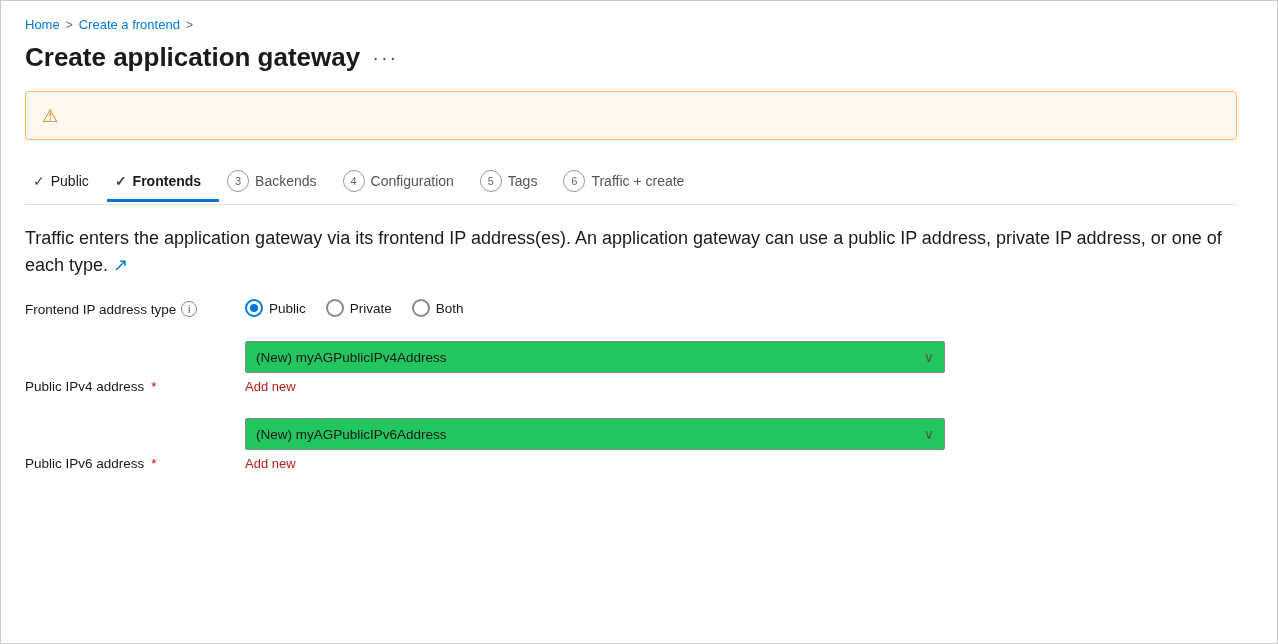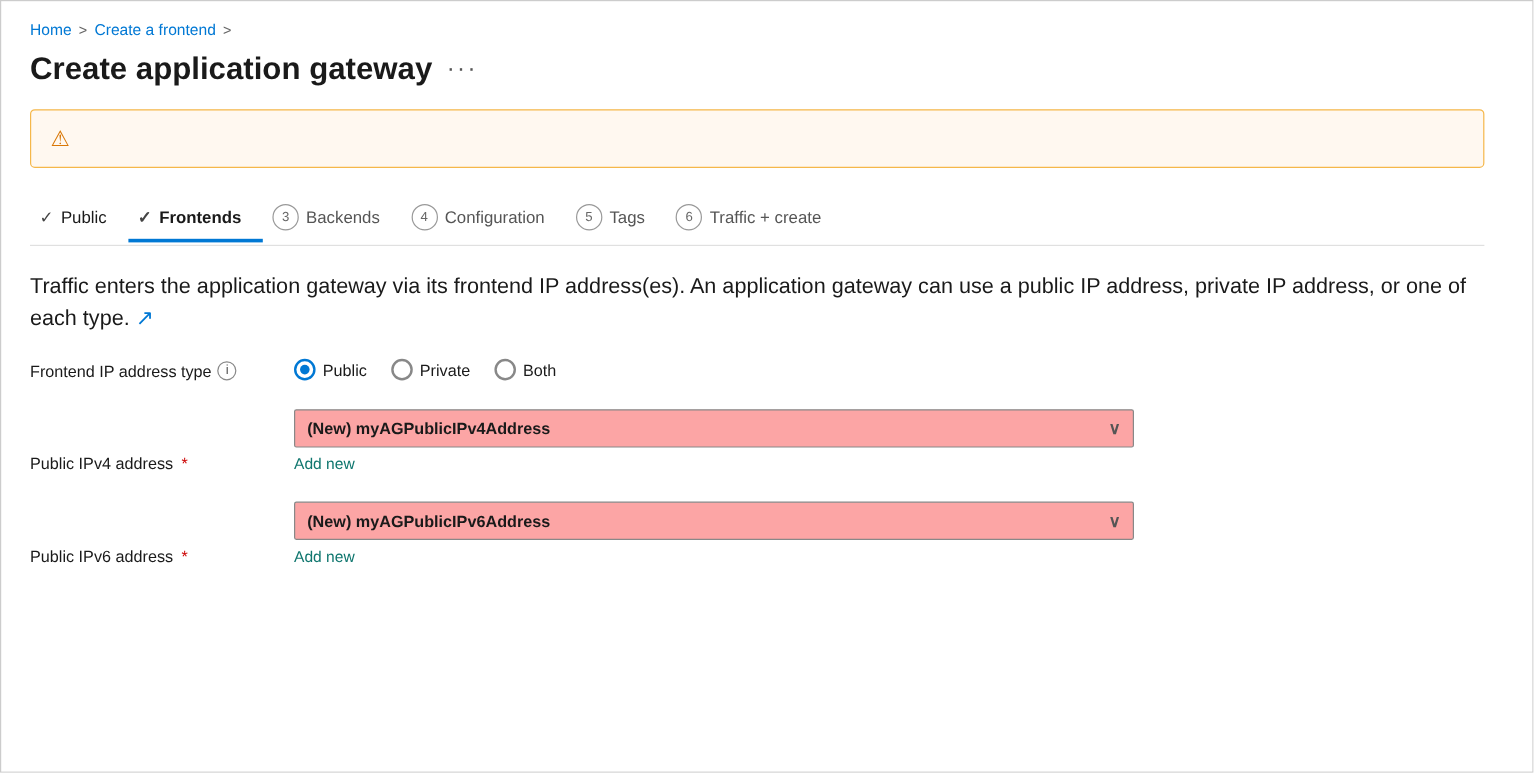--- a/index.html
+++ b/index.html
@@ -181,27 +181,26 @@
     }
     .dropdown-field {
       display: flex;
       align-items: center;
       justify-content: space-between;
       border: 1px solid #888;
       border-radius: 2px;
       padding: 7px 10px;
       font-size: 13.5px;
       cursor: pointer;
-      background: #fca5a5;
+      background: #22c55e;
       max-width: 700px;
-      font-weight: bold;
     }
     .dropdown-chevron { font-size: 14px; color: #555; }
     .add-new-link {
-      color: #0f766e;
+      color: #b91c1c;
       font-size: 13px;
       cursor: pointer;
       text-decoration: none;
       display: inline-block;
     }
   </style>
 </head>
 <body>
 
 <div class="outer">

